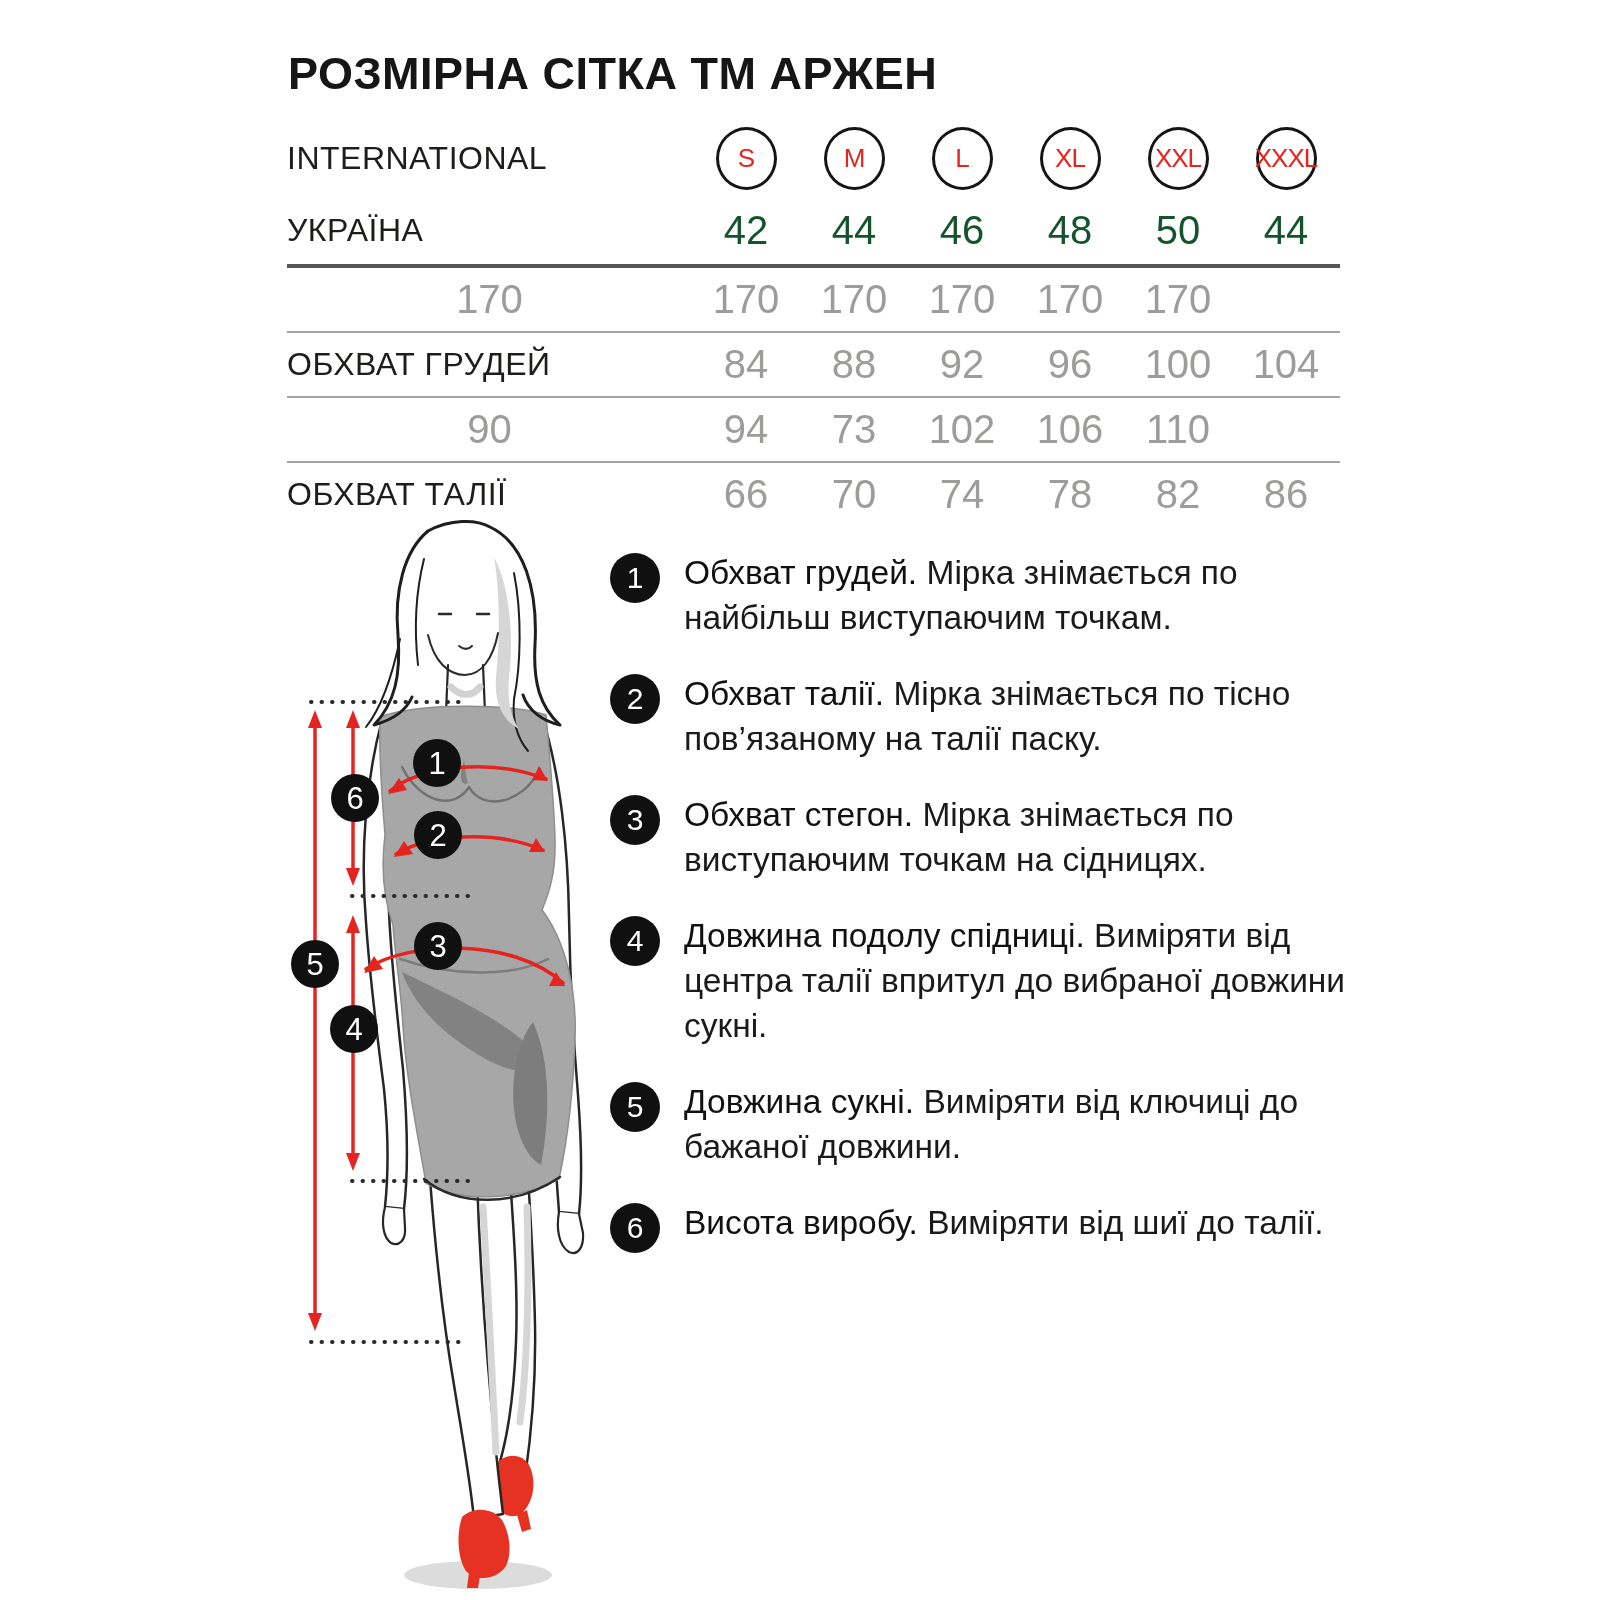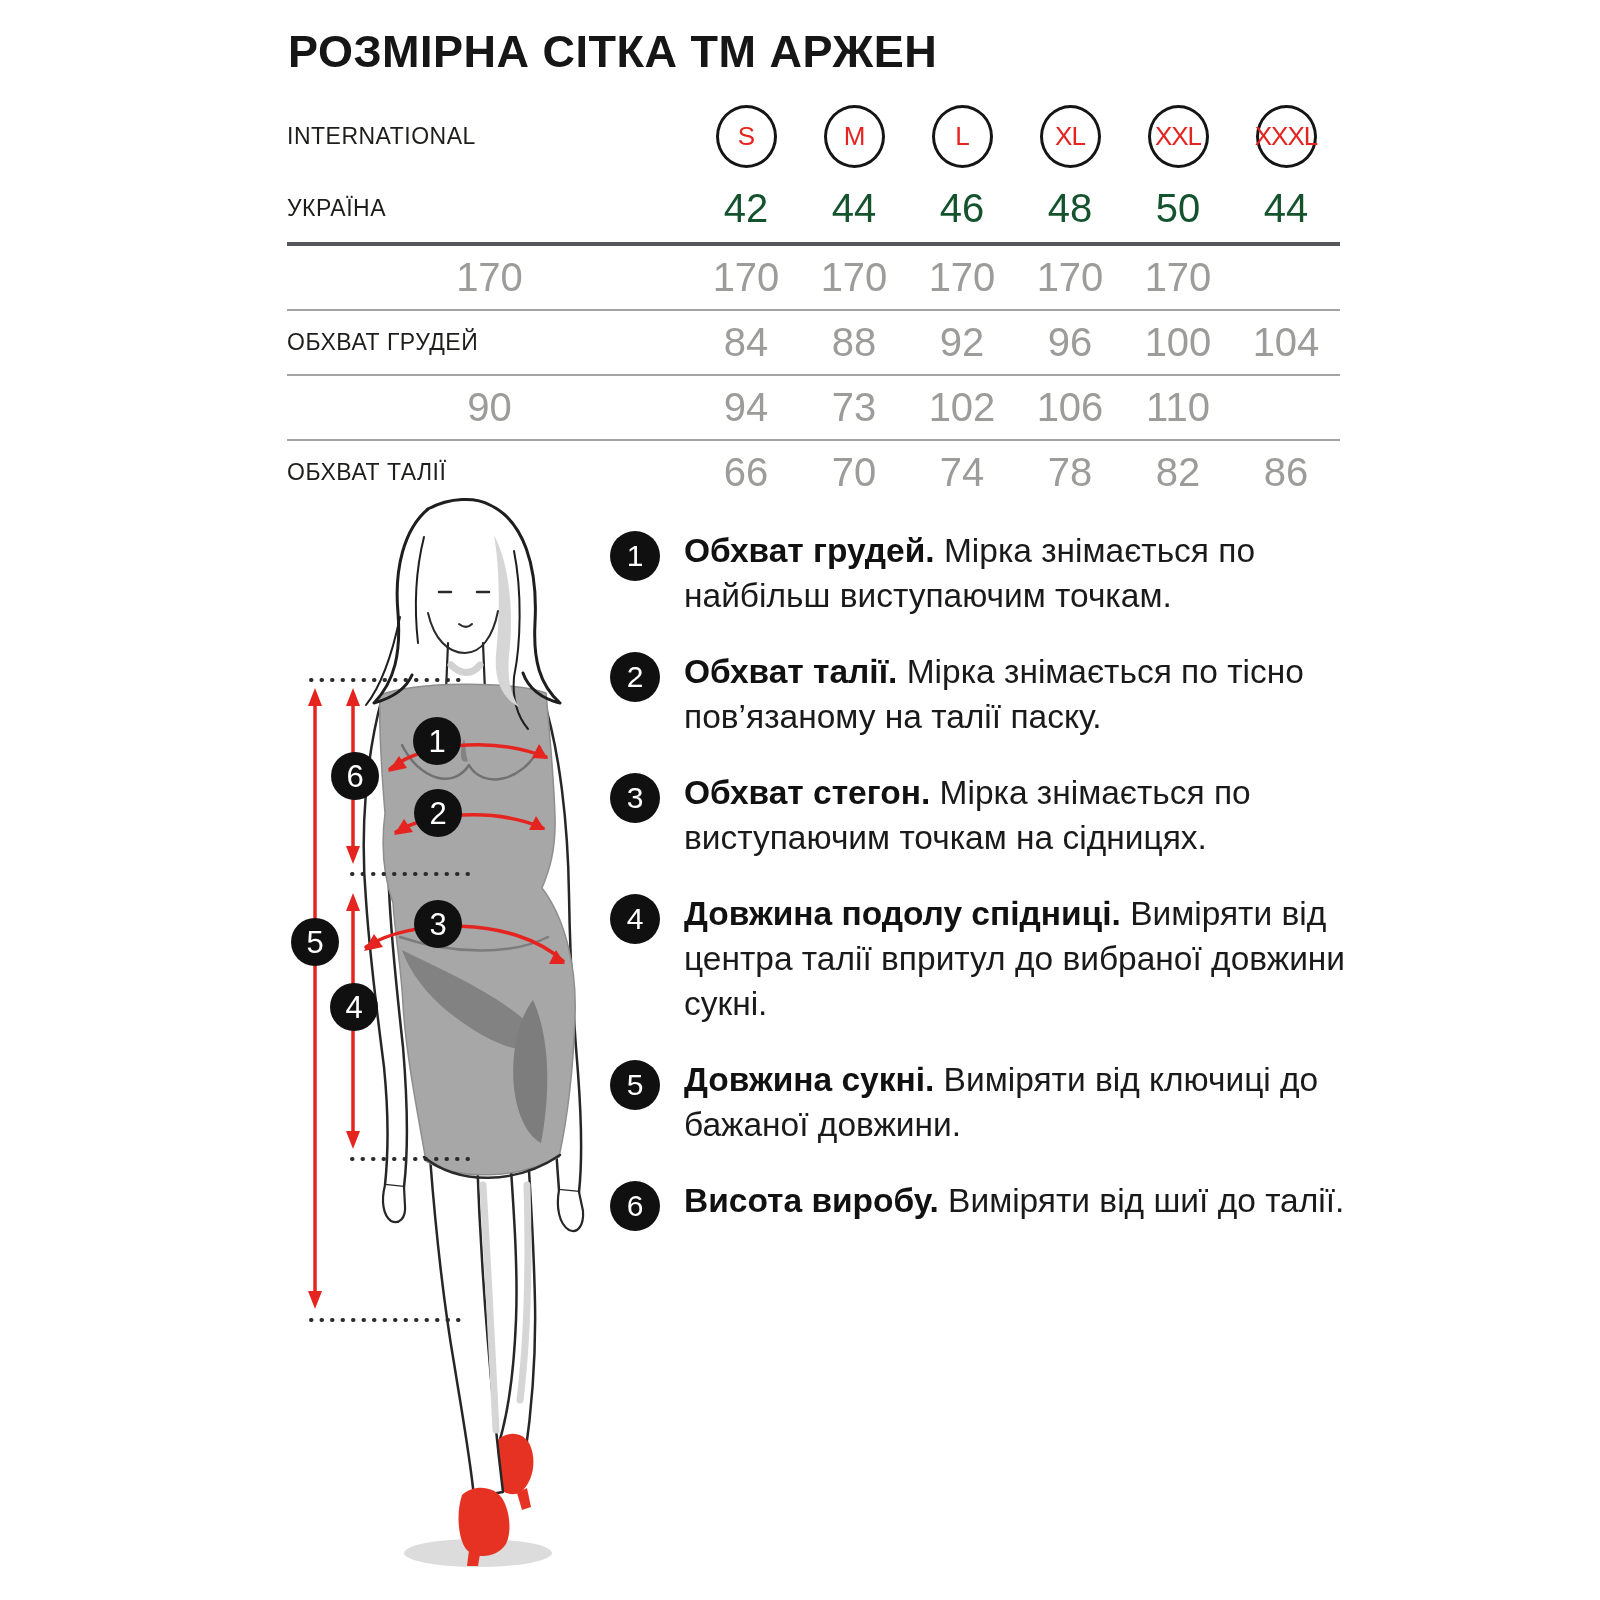--- a/index.html
+++ b/index.html
@@ -4,42 +4,42 @@
 <style>
   html,body{margin:0;padding:0;}
   body{
     width:1600px;height:1600px;
     background:#ffffff;
     font-family:"Liberation Sans", sans-serif;
     color:#1d1d1b;
     position:relative;
     overflow:hidden;
   }
-  .page{position:absolute;inset:0;}
+  .page{position:absolute;inset:0;margin-top:22px;}
 
   
   .title{
     position:absolute;left:288px;top:26px;
     font-size:45px;font-weight:700;letter-spacing:0.5px;
     color:#161616;
   }
 
   
   .size-table{position:absolute;left:287px;top:98px;width:1053px;}
   .t-row{
     display:grid;
     grid-template-columns:405px repeat(6,108px);
     align-items:center;
   }
   .r-int{height:76px;}
   .r-ua{height:68px;}
   .r-data{height:63px;border-top:2px solid #a3a3a3;}
   .r-data.first{border-top:4px solid #55575a;}
   .t-label{
-    font-size:23px;color:#1d1d1b;letter-spacing:0.5px;
+    font-size:32px;color:#1d1d1b;letter-spacing:0.5px;
     white-space:nowrap;
   }
   .t-cell{
     text-align:center;font-size:40px;color:#9c9c9b;
     justify-self:stretch;
   }
   .t-cell.dark{color:#14532d;}
   .circle-cell{display:flex;justify-content:center;align-items:center;}
   .size-circle{
     width:55px;height:57px;
@@ -55,21 +55,21 @@
   
   .legend{position:absolute;left:610px;top:528px;width:750px;}
   .legend-item{display:flex;margin-bottom:31px;}
   .legend-num{
     flex:0 0 auto;width:50px;height:50px;margin-top:3px;margin-right:24px;
     background:#101010;border-radius:50%;
     display:flex;align-items:center;justify-content:center;
     color:#ffffff;font-size:30px;line-height:1;
   }
   .legend-text{font-size:33.5px;line-height:45px;color:#1a1a1a;}
-  .legend-text b{font-weight:700;color:#111111;}
+  .legend-text b{font-weight:400;color:#111111;}
 
   
   .figure-wrap{position:absolute;left:278px;top:495px;width:360px;height:1100px;}
   svg text{font-family:"Liberation Sans", sans-serif;}
 </style>
 </head>
 <body>
 
 <div class="page">
 

